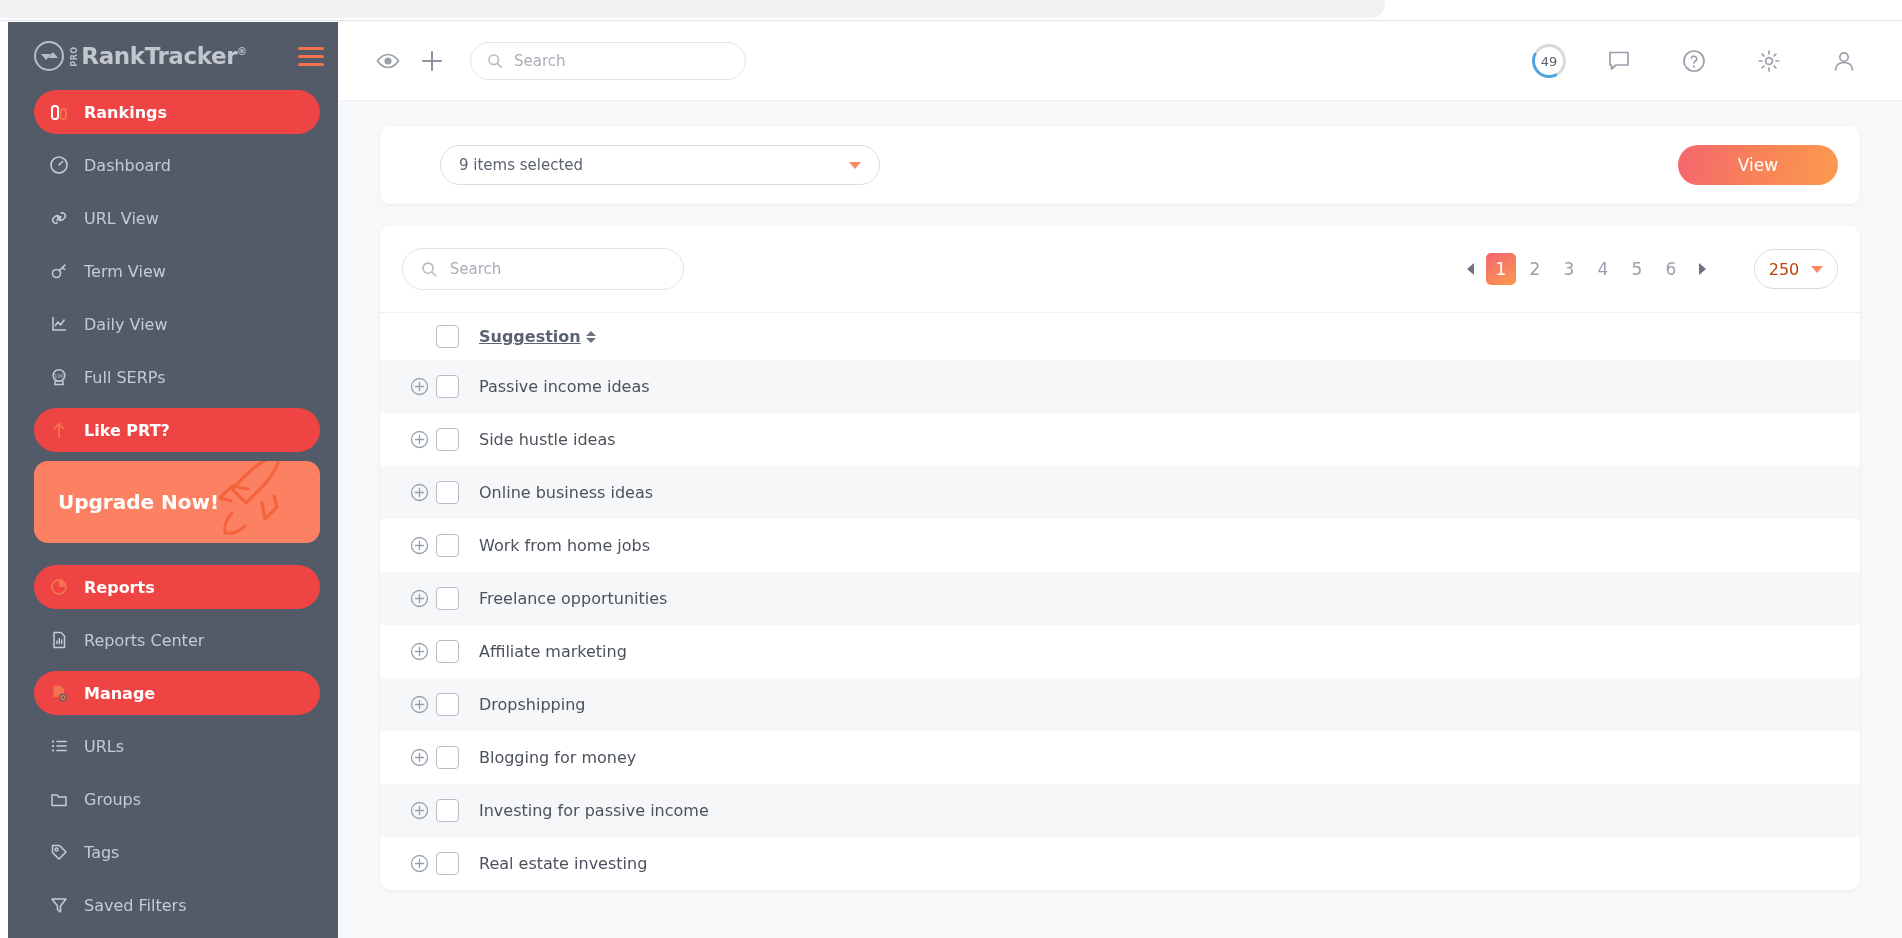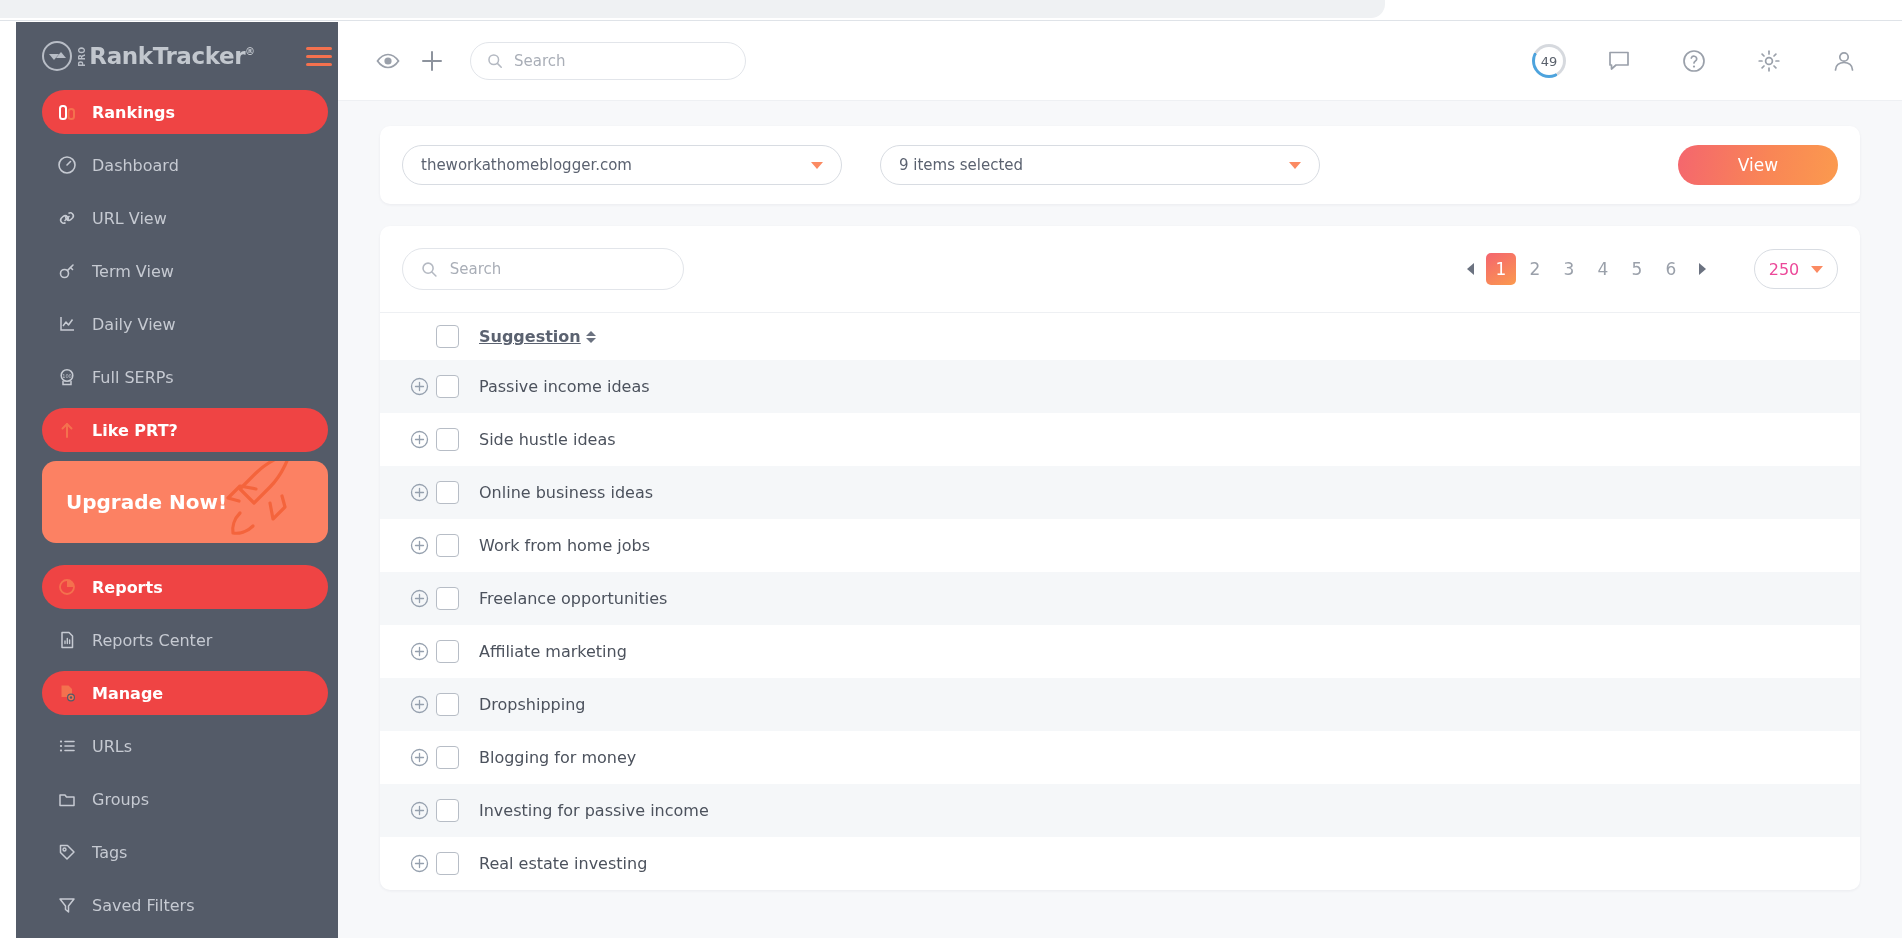--- a/index.html
+++ b/index.html
@@ -21,21 +21,21 @@
     background: #eff1f3;
     border-bottom-right-radius: 14px;
   }
   .chrome-line {
     position: absolute; top: 20px; left: 0; width: 1902px; height: 1px;
     background: #dfe3e8;
   }
 
   
   .sidebar {
-    position: absolute; top: 22px; left: 16px; width: 338px; height: 916px;
+    position: absolute; top: 22px; left: 8px; width: 338px; height: 916px;
     background: #545b68;
     overflow: hidden;
   }
   .brand {
     height: 68px; display: flex; align-items: center;
     padding: 0 22px 0 26px;
   }
   .brand-logo { display: flex; align-items: center; gap: 2px; flex: 1; }
   .brand-mark {
     width: 30px; height: 30px; border-radius: 50%;
@@ -171,21 +171,21 @@
     font-size: 17px; color: #9aa0aa; cursor: pointer; padding: 0 6px;
   }
   .pg.current {
     background: linear-gradient(150deg, #f4646f, #fb9a4e);
     color: #fff;
   }
   .perpage {
     margin-left: 36px; width: 84px; height: 40px;
     border: 1px solid #d8dce2; border-radius: 20px;
     display: flex; align-items: center; justify-content: center; gap: 12px;
-    font-size: 16px; color: #ec4899; cursor: pointer;
+    font-size: 16px; color: #c2410c; cursor: pointer;
   }
 
   .thead {
     display: flex; align-items: center; height: 48px;
     padding-left: 22px; border-top: 1px solid #eef0f3;
     background: #ffffff;
   }
   .row {
     display: flex; align-items: center; height: 53px; padding-left: 22px;
   }
@@ -462,24 +462,20 @@
         <svg width="26" height="26" viewBox="0 0 26 26">
             <circle cx="13" cy="9" r="4.2" fill="none" stroke="#9aa0aa" stroke-width="1.7"></circle>
             <path d="M4.5 22 c0 -4.8 3.8 -7.5 8.5 -7.5 c4.7 0 8.5 2.7 8.5 7.5" fill="none" stroke="#9aa0aa" stroke-width="1.7" stroke-linecap="round"></path>
           </svg>
       </div>
     </div>
   </div>
 
 
   <div class="card filter-card">
-    <div class="select select-a">
-      <span class="val">theworkathomeblogger.com</span>
-      <span class="caret"></span>
-    </div>
     <div class="select select-b">
       <span class="val">9 items selected</span>
       <span class="caret"></span>
     </div>
     <button class="view-btn">View</button>
   </div>
 
   <div class="card table-card">
 
     <div class="table-tools">

